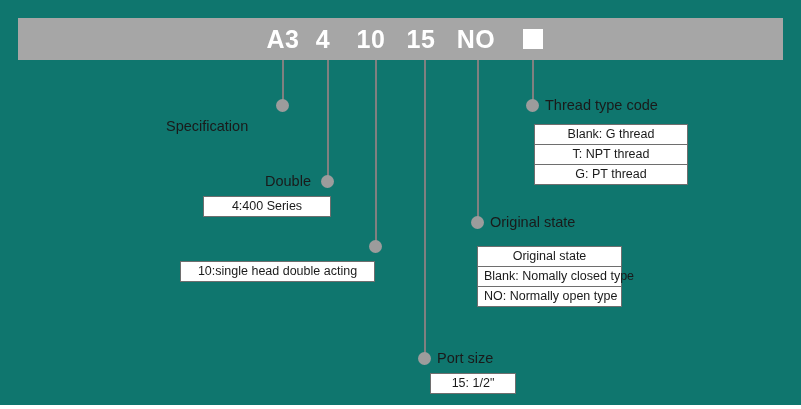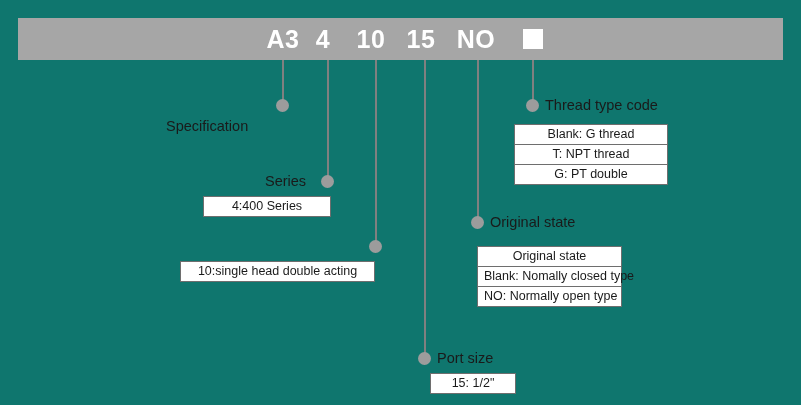--- a/index.html
+++ b/index.html
@@ -104,21 +104,21 @@
   <div class="code-token" style="left:405px; width:32px;">15</div>
   <div class="code-token" style="left:456px; width:40px;">NO</div>
   <div class="code-square"></div>
 
   <div class="vline" style="left:282px; top:60px; height:44px;"></div>
   <div class="dot" style="left:276px; top:99px;"></div>
   <div class="lbl" style="left:166px; top:97px;margin-top:21px;">Specification</div>
 
   <div class="vline" style="left:327px; top:60px; height:120px;"></div>
   <div class="dot" style="left:321px; top:175px;"></div>
-  <div class="lbl" style="left:265px; top:173px;">Series</div>
+  <div class="lbl" style="left:265px; top:173px;">Double</div>
   <div class="box nodiv" style="left:203px; top:196px; width:128px;">
     <div class="row">4:400 Series</div>
   </div>
 
   <div class="vline" style="left:375px; top:60px; height:185px;"></div>
   <div class="dot" style="left:369px; top:240px;"></div>
   <div class="box" style="left:180px; top:261px; width:195px;text-align:center;">
     <div class="row">10:single head double acting</div>
   </div>
 
@@ -134,19 +134,19 @@
   <div class="lbl" style="left:490px; top:214px;">Original state</div>
   <div class="box" style="left:477px; top:246px; width:145px;">
     <div class="row">Original state</div>
     <div class="row">Blank: Nomally closed type</div>
     <div class="row">NO: Normally open type</div>
   </div>
 
   <div class="vline" style="left:532px; top:60px; height:44px;"></div>
   <div class="dot" style="left:526px; top:99px;"></div>
   <div class="lbl" style="left:545px; top:97px;">Thread type code</div>
-  <div class="box" style="left:514px; top:124px; width:154px;">
+  <div class="box" style="left:534px; top:124px; width:154px;">
     <div class="row">Blank: G thread</div>
     <div class="row">T: NPT thread</div>
-    <div class="row">G: PT double</div>
+    <div class="row">G: PT thread</div>
   </div>
 
 </div>
 
 </body></html>

